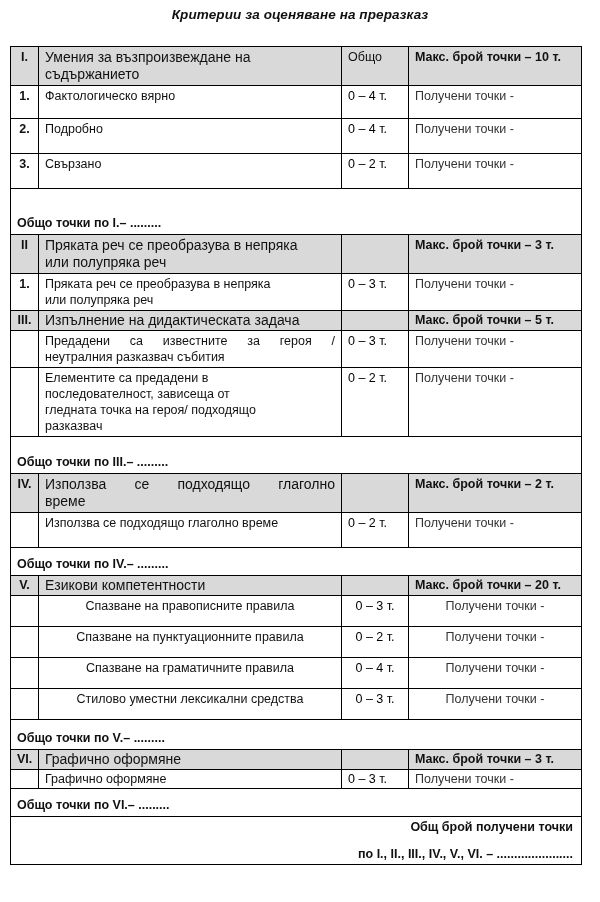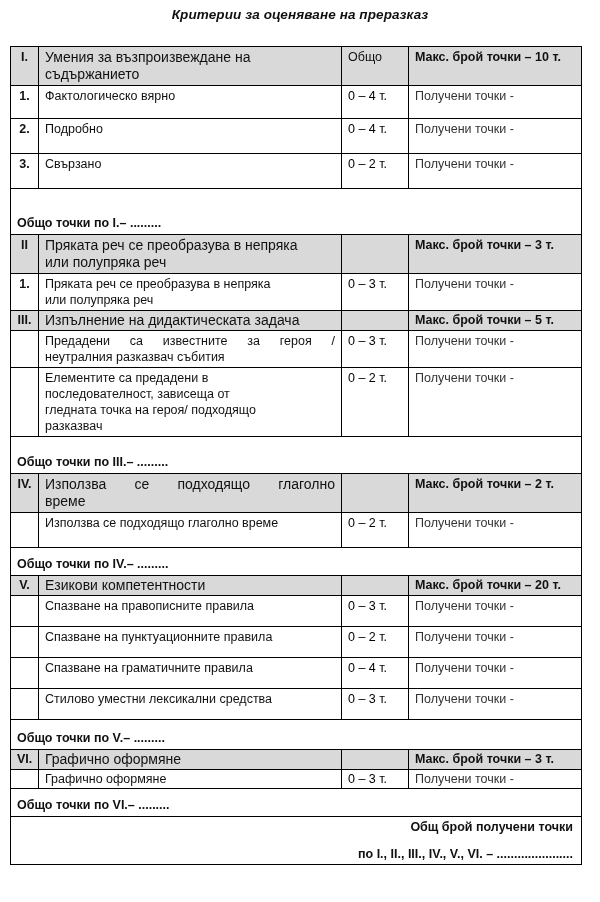--- a/index.html
+++ b/index.html
@@ -66,21 +66,21 @@
     font-weight: bold;
     padding-right: 8px;
     padding-bottom: 3px;
   }
   
   tr.h30 td { height: 28px; }
   tr.h40 td { height: 40px; }
   tr.h36 td { height: 34px; }
   tr.h34 td { height: 31px; }
   tr.h32 td { height: 30px; }
-  tr.h28 td { height: 26px; }
+  tr.h28 td { height: 26px; text-align: center; }
   tr.h26 td { height: 24px; }
   tr.h24 td { height: 22px; }
   tr.h42 td { height: 40px; }
   tr.tight td { padding-top: 1px; padding-bottom: 1px; height: auto; }
 
   .jl { text-align: justify; text-align-last: justify; }
   td.justify-lines div { width: 100%; }
 
   tr.grand td {
     text-align: right;

